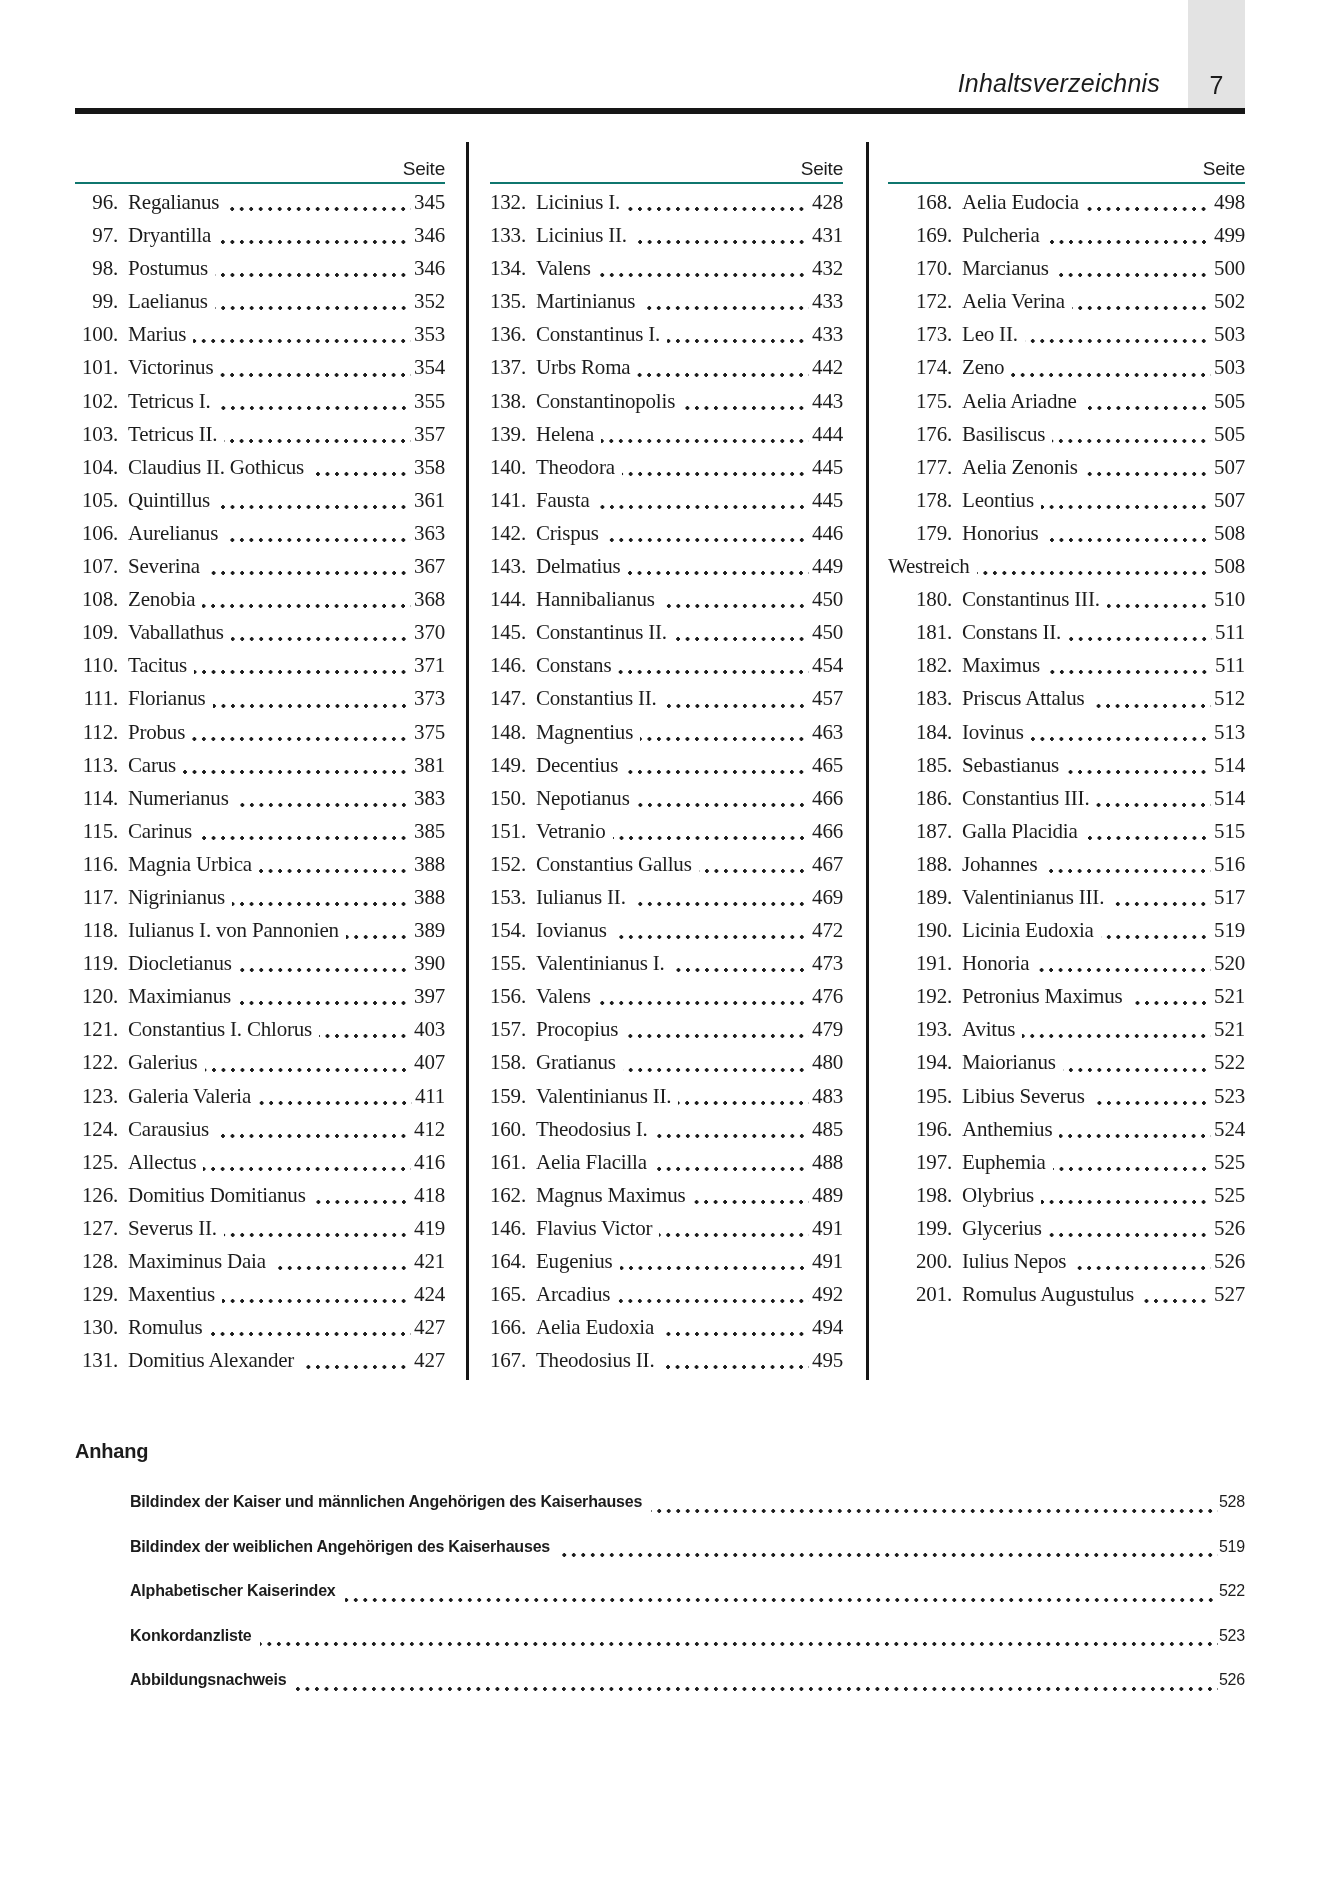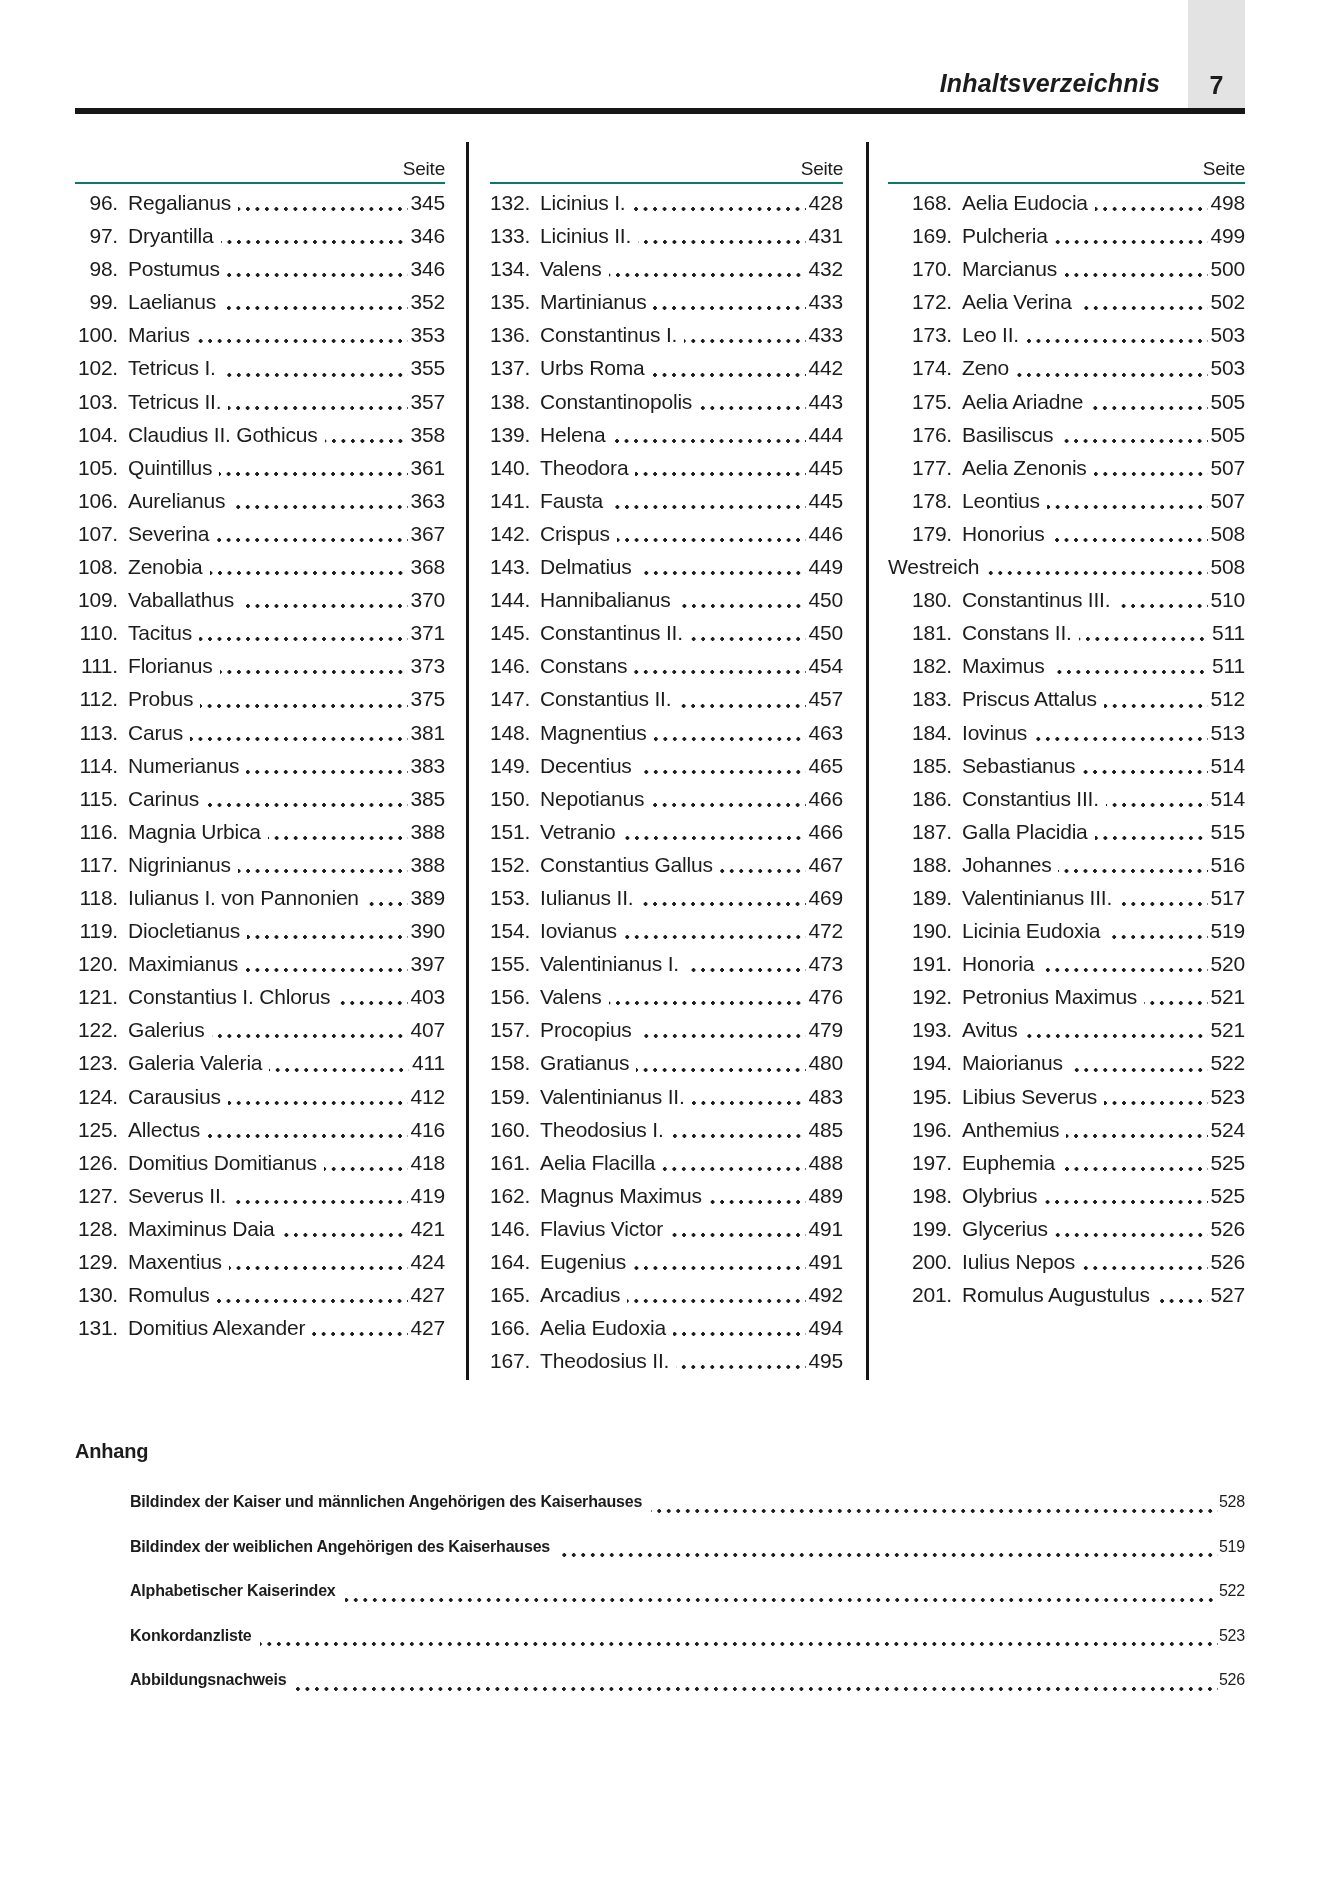--- a/index.html
+++ b/index.html
@@ -3,21 +3,21 @@
 <meta charset="utf-8">
 <style>
   html,body { margin:0; padding:0; background:#9a9a9a; }
   .page {
     position:relative; width:1339px; height:1890px; background:#ffffff;
     font-family:"Liberation Sans", sans-serif; color:#1c1c1c; overflow:hidden;
     margin:0 auto;
   }
 
   
-  .running-head { position:absolute; top:0; left:75px; width:1170px; height:108px;font-weight:bold; }
+  .running-head { position:absolute; top:0; left:75px; width:1170px; height:108px; }
   .head-title {
     position:absolute; right:85px; bottom:10px;
     font-style:italic; font-size:25px; letter-spacing:.2px;
   }
   .page-badge {
     position:absolute; right:0; top:0; width:57px; height:108px;
     background:#e3e3e3; display:flex; align-items:flex-end; justify-content:center;
   }
   .page-badge span { font-size:25px; margin-bottom:8px; }
   .top-rule { position:absolute; top:108px; left:75px; width:1170px; height:6px; background:#161616; }
@@ -29,21 +29,21 @@
   }
   .divider { position:absolute; top:142px; width:3px; height:1238px; background:#161616; }
   .divider-1 { left:466px; }
   .divider-2 { left:866px; }
 
   .seite-row {
     height:40px; border-bottom:2px solid #0f766e;
     display:flex; align-items:flex-end; justify-content:flex-end;
     font-size:19px; padding-bottom:2px; letter-spacing:-.2px;
   }
-  ul.entries { list-style:none; margin:2px 0 0 0; padding:0; }
+  ul.entries { list-style:none; margin:2px 0 0 0; padding:0;font-family:Liberation Serif, serif; }
   ul.entries li {
     display:flex; height:33.1px; line-height:33.1px;
     font-size:21px; letter-spacing:-.2px; white-space:nowrap;
   }
   ul.entries .num { flex:0 0 auto; text-align:right; margin-right:10px; }
   .col:nth-child(1) ul.entries .num { flex-basis:43px; }
   .col:nth-child(2) ul.entries .num { flex-basis:28px; }
   .col:nth-child(3) ul.entries .num { flex-basis:64px; }
   ul.entries li.flush .name { margin-left:0; }
   .name { flex:0 0 auto; }
@@ -107,20 +107,26 @@
             <span class="num">99.</span>
             <span class="name">Laelianus</span>
             <span class="dots"></span>
             <span class="page-num">352</span>
           </li>
           <li>
             <span class="num">100.</span>
             <span class="name">Marius</span>
             <span class="dots"></span>
             <span class="page-num">353</span>
+          </li>
+          <li>
+            <span class="num">101.</span>
+            <span class="name">Victorinus</span>
+            <span class="dots"></span>
+            <span class="page-num">354</span>
           </li>
           <li>
             <span class="num">102.</span>
             <span class="name">Tetricus I.</span>
             <span class="dots"></span>
             <span class="page-num">355</span>
           </li>
           <li>
             <span class="num">103.</span>
             <span class="name">Tetricus II.</span>

